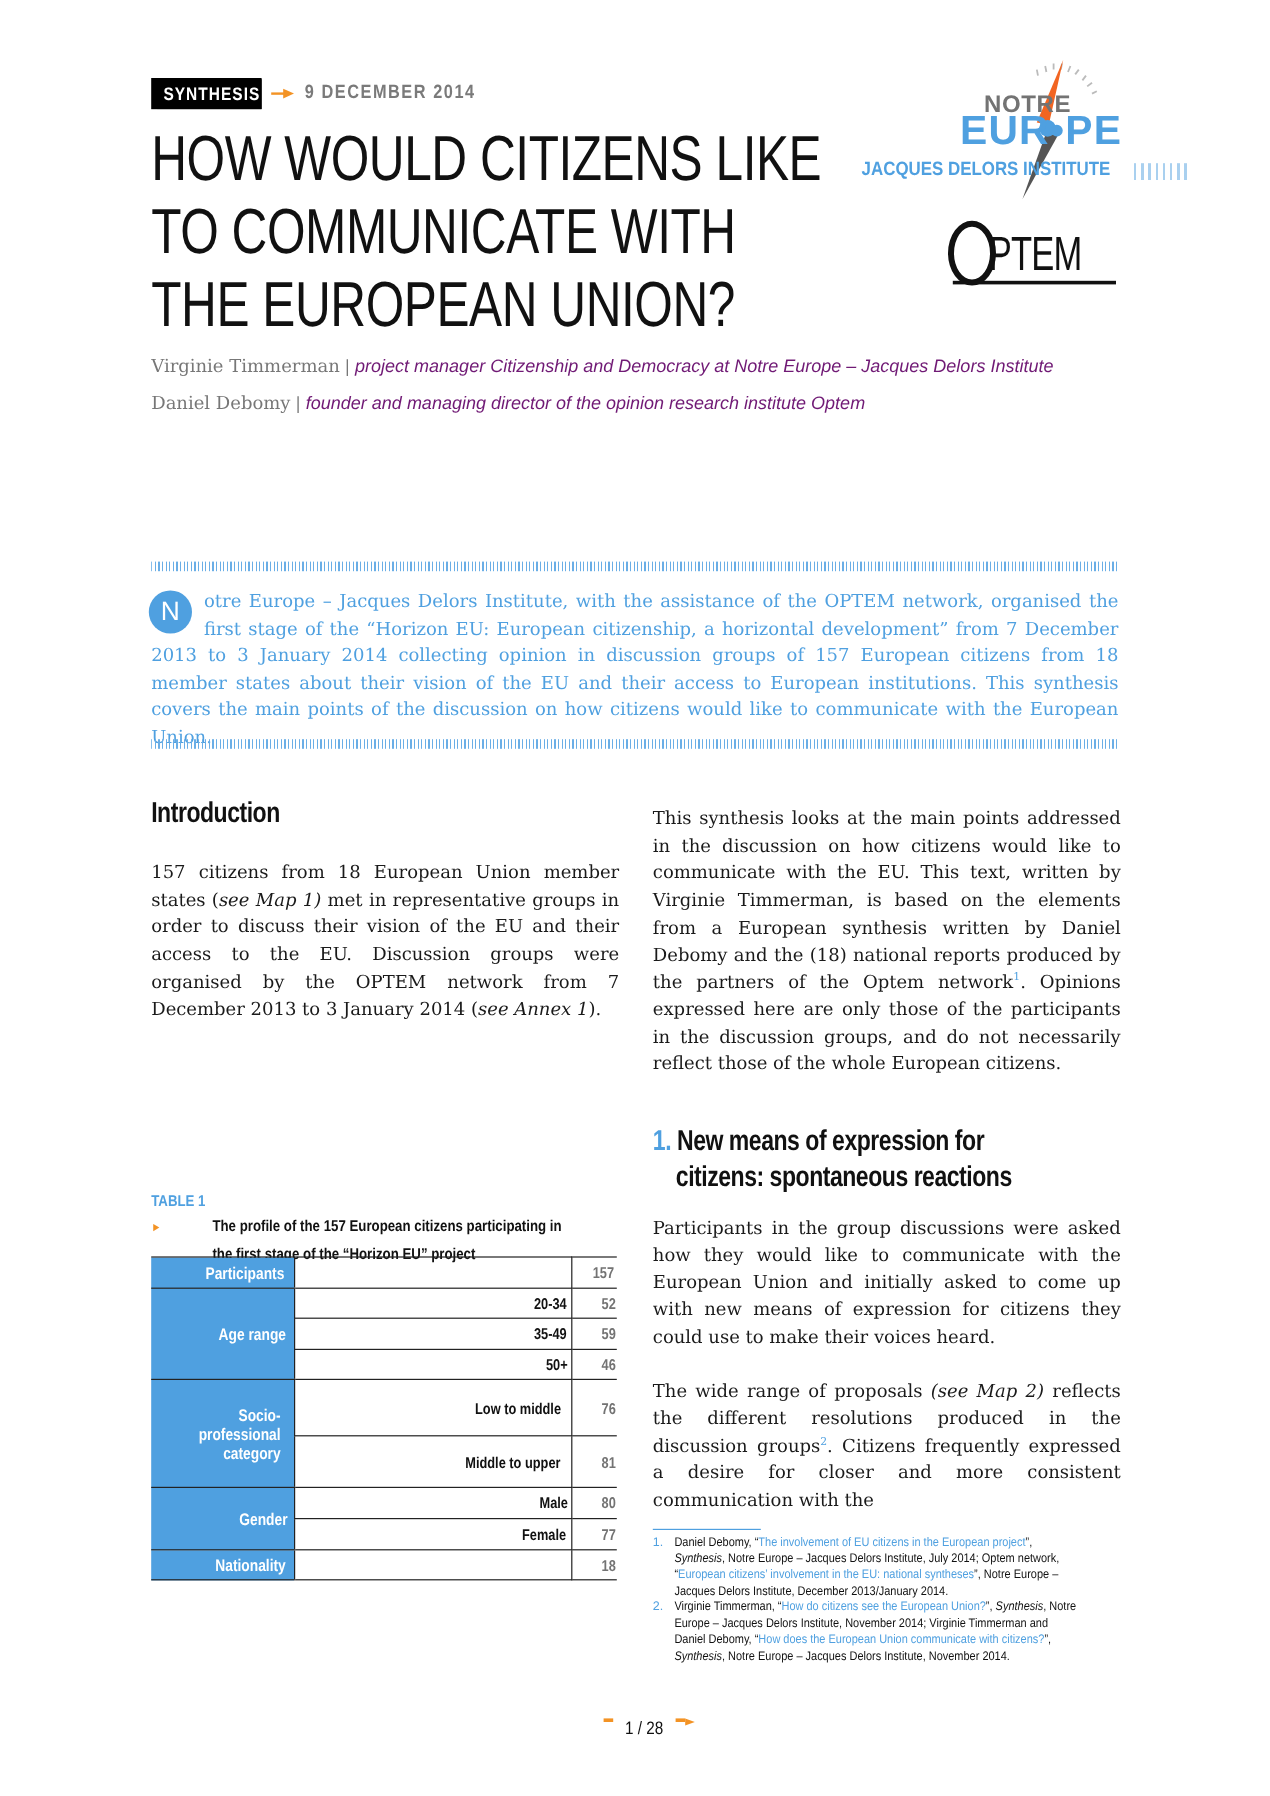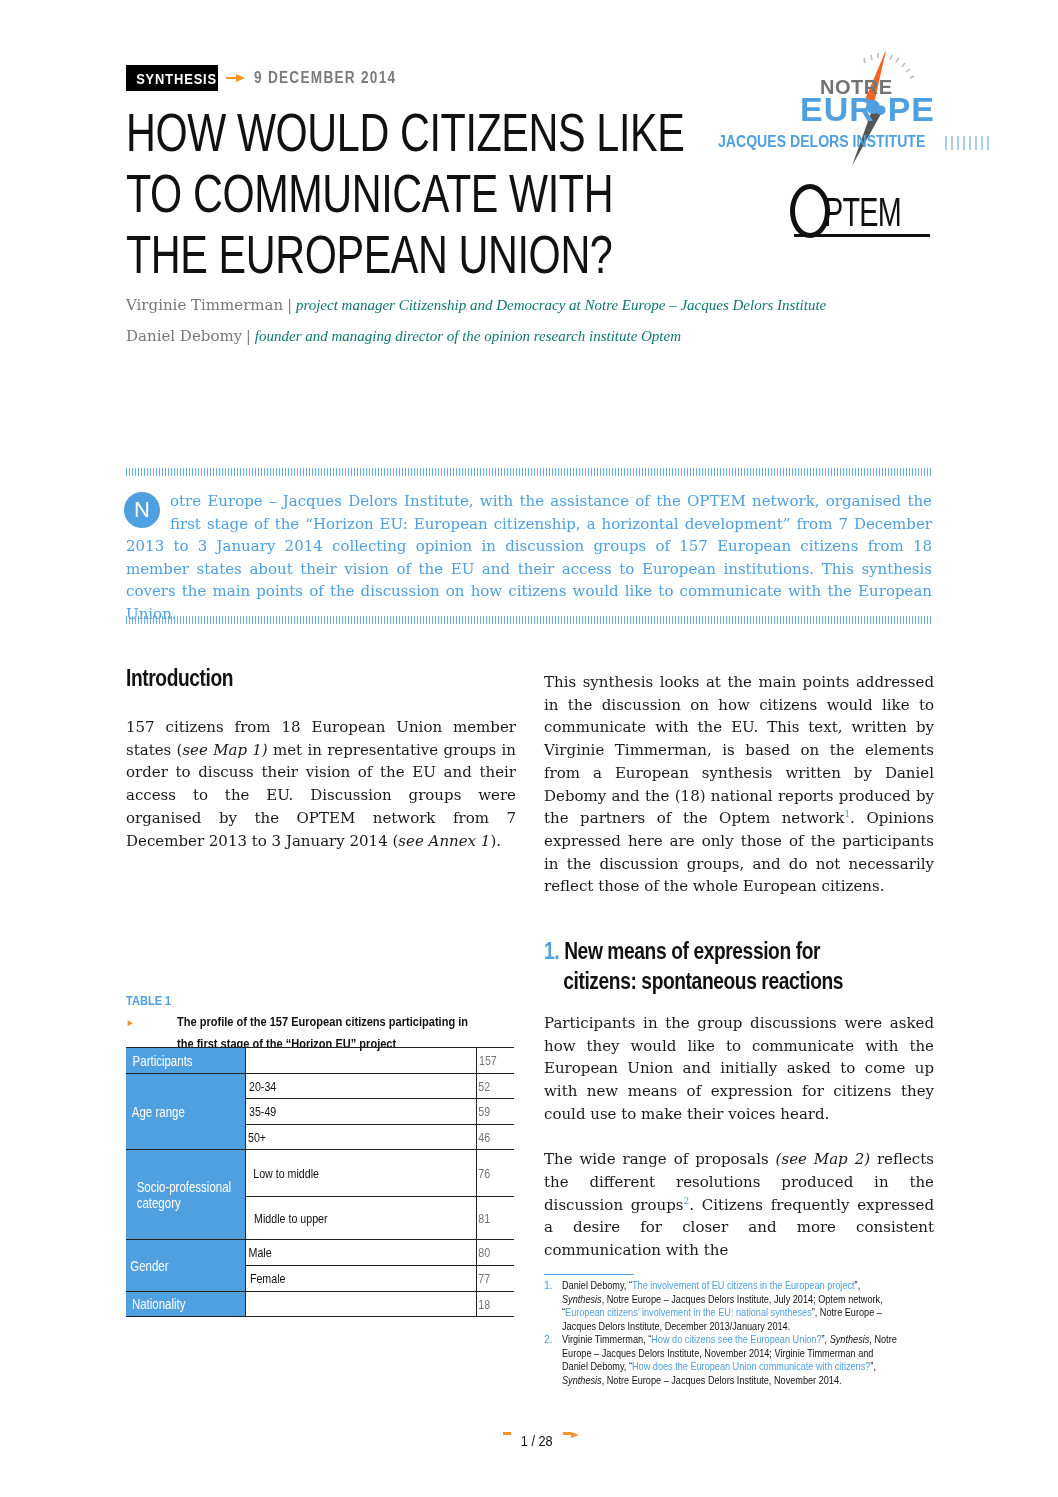--- a/index.html
+++ b/index.html
@@ -14,21 +14,21 @@
   .arrow::before { content:""; position:absolute; left:0; top:3px; width:12px; height:2px; background:#f39325; }
   .arrow::after { content:""; position:absolute; left:10px; top:0; border-left:9px solid #f39325; border-top:4px solid transparent; border-bottom:4px solid transparent; }
   .date { font-family: "Liberation Sans", sans-serif; font-weight: bold; color: #7a7a7a; font-size: 16px; letter-spacing: 1.5px; transform: scaleX(0.85); transform-origin: left center; white-space: nowrap; }
 
   .title { position: absolute; left: 126px; top: 102px; width: 600px; font-family: "Liberation Sans", sans-serif; font-size: 53px; line-height: 61px; color: #111; letter-spacing: -0.5px; transform: scaleX(0.78); transform-origin: left top; white-space: nowrap; }
   .title div { white-space: nowrap; }
 
   .author { position: absolute; left: 126px; font-size: 14px; color: #8a8a8a; white-space: nowrap; }
   .author .name { font-family: "DejaVu Serif", serif; font-size: 15px; color: #777; }
   .author .sep { color: #777; margin: 0 4px; }
-  .author .role { font-family: Liberation Serif, serif; font-style: italic; font-size: 15px; color: #0f766e; }
+  .author .role { font-family: Liberation Sans, sans-serif; font-style: italic; font-size: 15px; color: #701a75; }
   .author1 { top: 296px; }
   .author2 { top: 327px; }
 
   
   .logo-ne { position: absolute; left: 712px; top: 48px; width: 290px; height: 120px; }
   .ne-notre { position: absolute; left: 108px; top: 28px; font-family: "Liberation Sans", sans-serif; font-weight: bold; color: #737373; font-size: 20px; letter-spacing: 0.5px; }
   .ne-europe { position: absolute; left: 88px; top: 42px; font-family: "Liberation Sans", sans-serif; font-weight: bold; color: #4fa0e0; font-size: 34px; letter-spacing: 1px; white-space: nowrap; }
   .ne-jdi { position: absolute; left: 6px; top: 85px; font-family: "Liberation Sans", sans-serif; font-weight: bold; color: #4fa0e0; font-size: 16px; white-space: nowrap; transform: scaleX(0.88); transform-origin: left top; }
   .ne-bars { position: absolute; left: 233px; top: 88px; width: 48px; height: 14px; background: repeating-linear-gradient(90deg, #a9d0ef 0 2px, transparent 2px 6px); }
   .logo-compass { position: absolute; left: 112px; top: 0px; width: 110px; height: 120px; }
@@ -58,21 +58,21 @@
   .i { font-style: italic; }
 
   
   .table-caption { position: absolute; left: 126px; top: 990px; width: 400px; font-family: "Liberation Sans", sans-serif; font-size: 13px; line-height: 21px; }
   .tc-label { color: #4fa0e0; font-weight: bold; display: inline-block; width: 60px; }
   .tc-text { font-weight: bold; color: #111; }
   .tc-inner { transform: scaleX(0.85); transform-origin: left top; width: 460px; }
   .tc-line2 { padding-left: 60px; }
 
   .ptable { position: absolute; left: 126px; top: 1047px; width: 388px; border-collapse: collapse; font-family: "Liberation Sans", sans-serif; font-size: 13px; }
-  .ptable td { border-top: 1px solid #222; border-bottom: 1px solid #222; text-align: left; padding: 0; }
+  .ptable td { border-top: 1px solid #222; border-bottom: 1px solid #222; text-align: right; padding: 0; font-weight: bold; }
   .ptable td.cat { background: #4fa0e0; color: #fff; width: 119px; font-size: 14px; border-color: #222; }
   .ptable td.sub { width: 231px; border-left: 1px solid #222; border-right: 1px solid #222; color: #111; }
   .ptable td.val { width: 38px; color: #737373; }
   .ptable span.sq { display: inline-block; transform: scaleX(0.82); }
 
   
   .fn-rule { position: absolute; left: 544px; top: 1274px; width: 90px; height: 1px; background: #4fa0e0; }
   .footnotes { position: absolute; left: 544px; top: 1279px; width: 400px; font-family: "Liberation Sans", sans-serif; font-size: 10.4px; line-height: 13.5px; color: #111; }
   .fn { display: flex; }
   .fn .n { width: 18px; color: #4fa0e0; flex-shrink: 0; }

